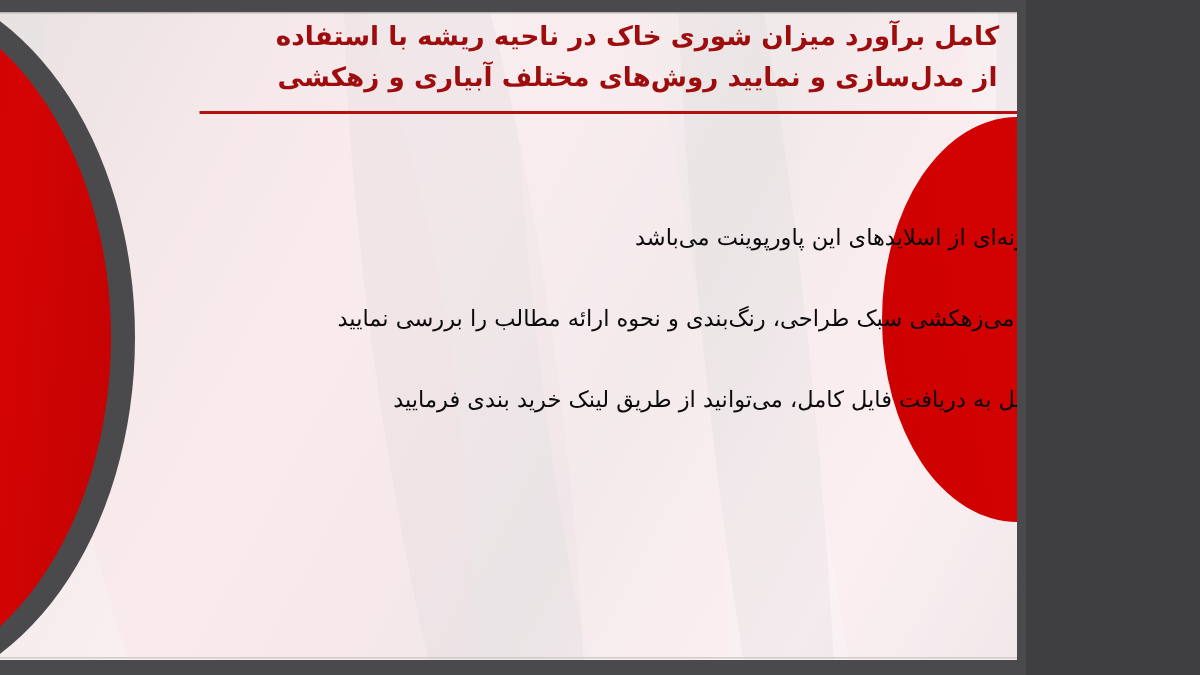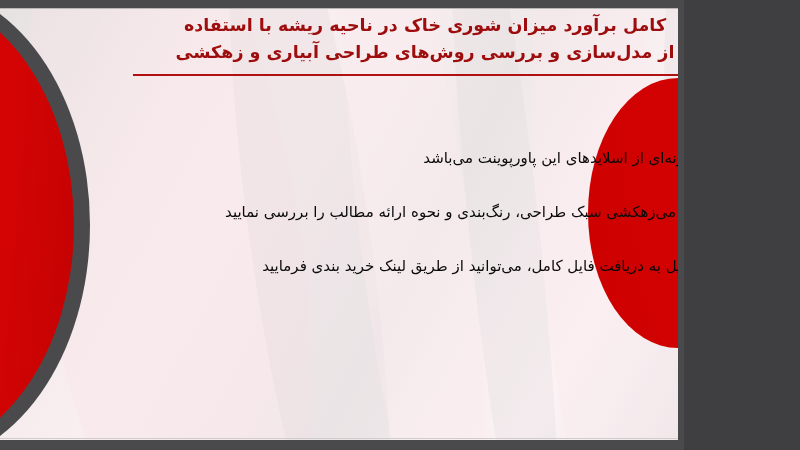--- a/index.html
+++ b/index.html
@@ -193,21 +193,21 @@
   <div class="panel-hairline"></div>
 
   <div class="left-arc"></div>
   <div class="left-ellipse"></div>
   <div class="right-ellipse"></div>
 
   <div class="content">
 
     <div class="title-block">
       <div class="title-line">کامل برآورد میزان شوری خاک در ناحیه ریشه با استفاده</div>
-      <div class="title-line">از مدل‌سازی و بررسی روش‌های طراحی آبیاری و زهکشی</div>
+      <div class="title-line">از مدل‌سازی و نمایید روش‌های مختلف آبیاری و زهکشی</div>
     </div>
     <div class="title-underline"></div>
 
     <div class="body-block">
       <div class="body-line">این تصویر نمونه‌ای از اسلایدهای این پاورپوینت می‌باشد</div>
       <div class="body-line">با مشاهده آن می‌زهکشی سبک طراحی، رنگ‌بندی و نحوه ارائه مطالب را بررسی نمایید</div>
       <div class="body-line">در صورت تمایل به دریافت فایل کامل، می‌توانید از طریق لینک خرید بندی فرمایید</div>
     </div>
 
   </div>

